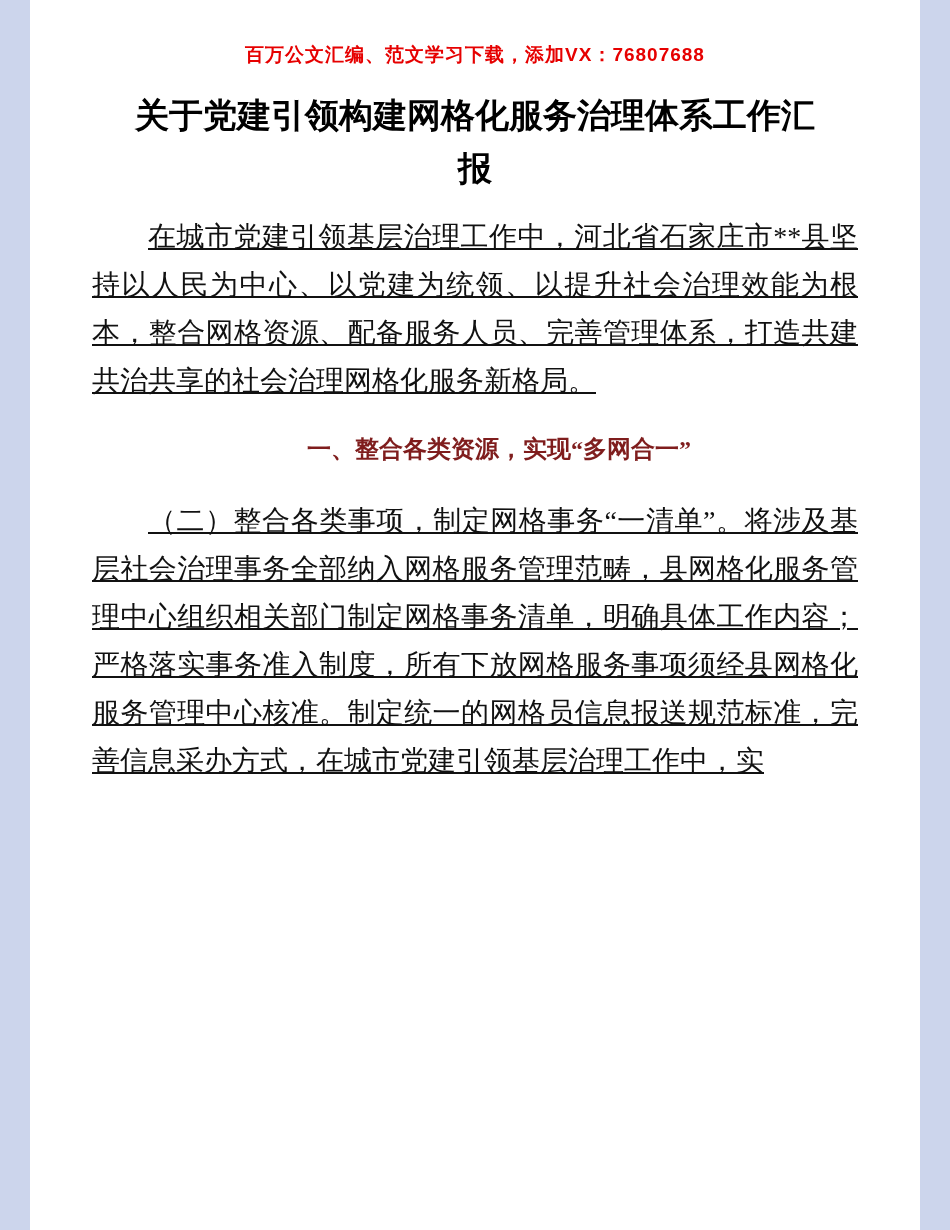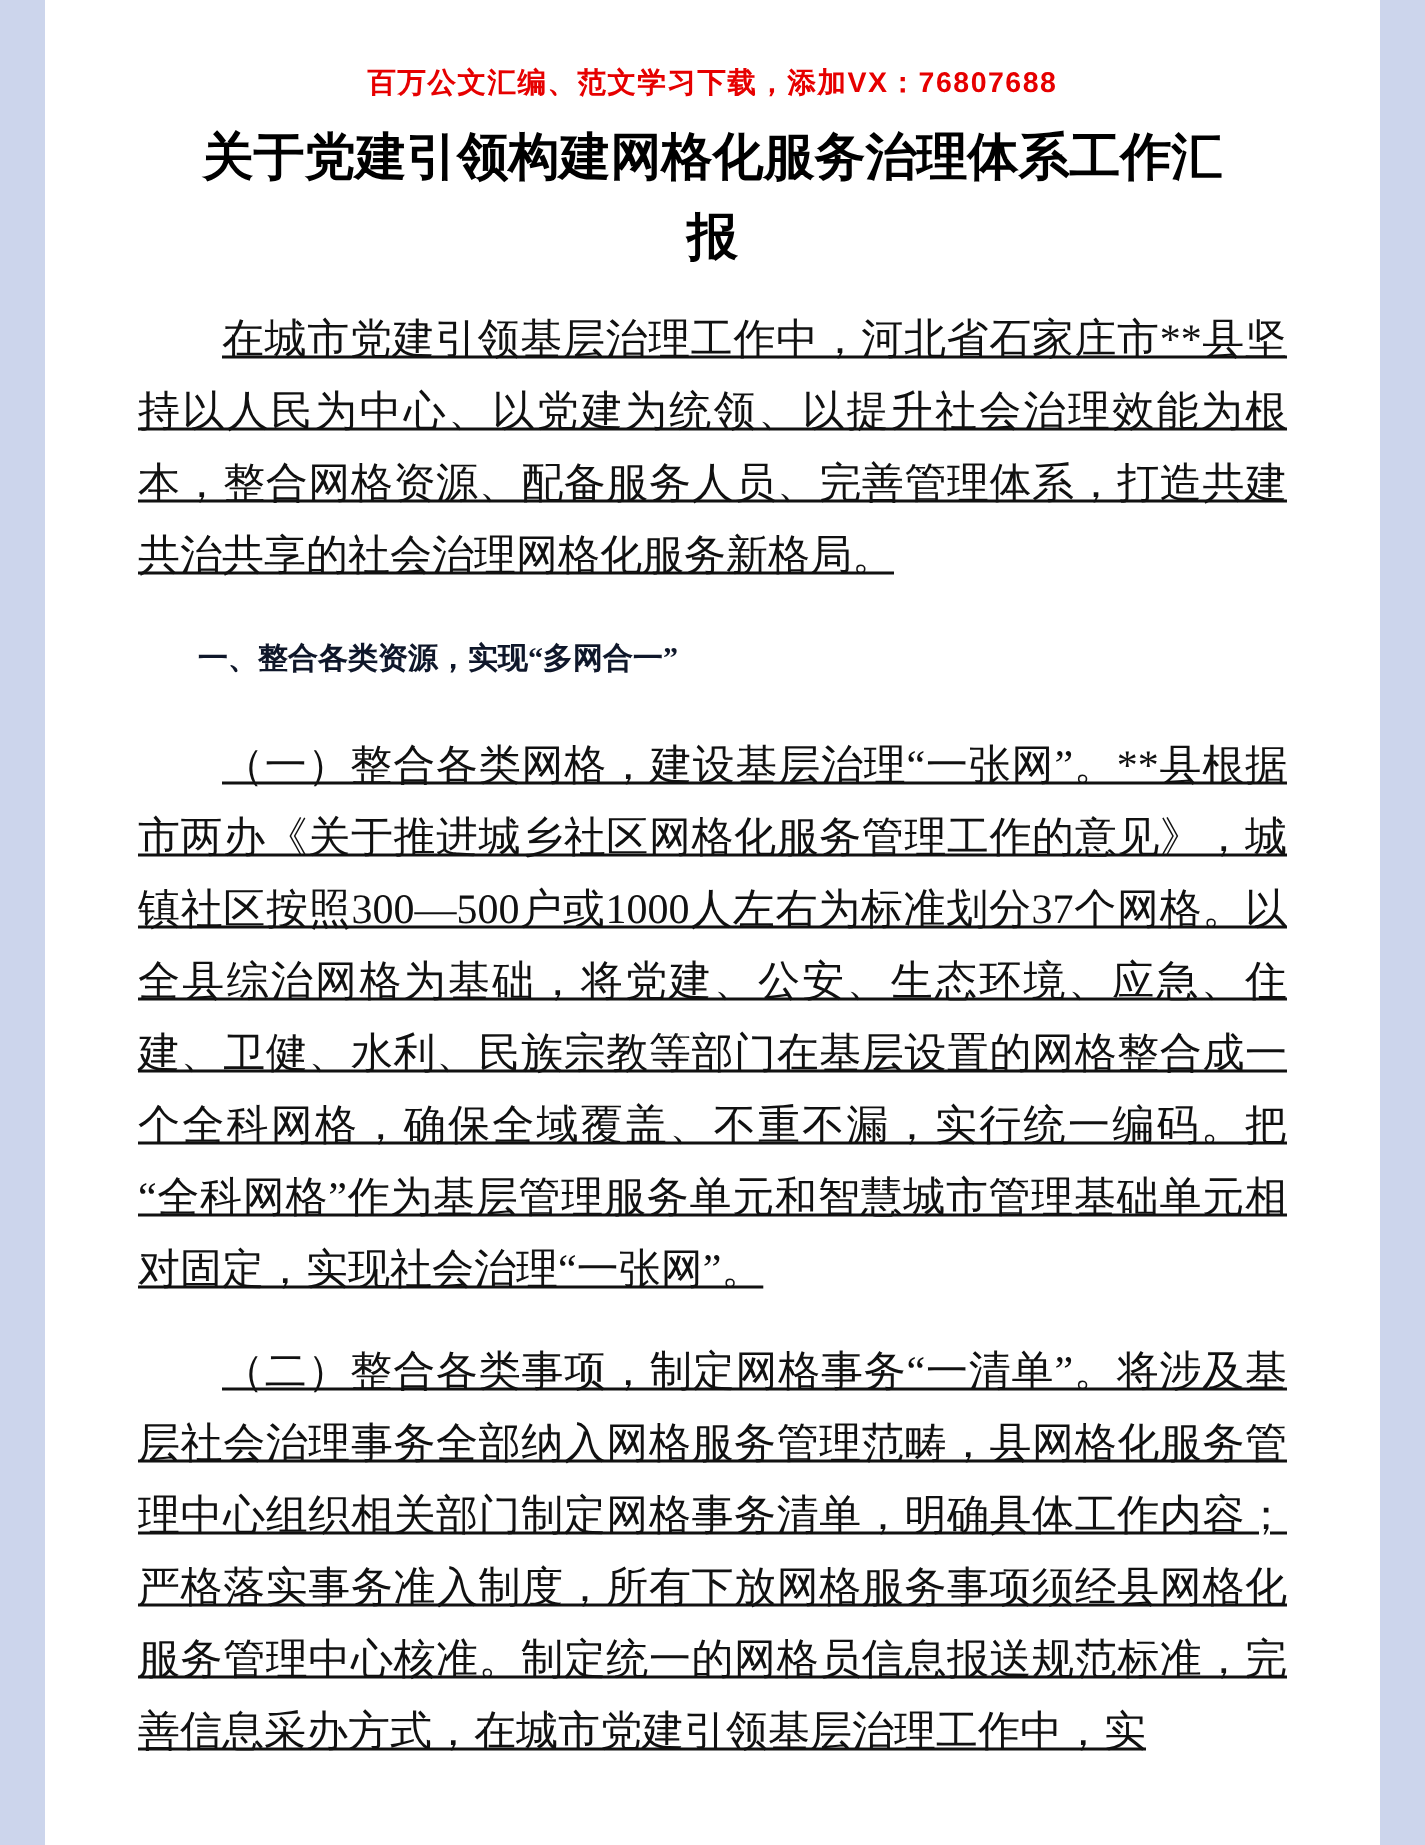--- a/index.html
+++ b/index.html
@@ -32,21 +32,21 @@
     background: var(--page);
     padding: 42px 62px 60px 62px;
   }
   .watermark {
     font-family: "Liberation Sans", "DejaVu Sans", sans-serif;
     font-size: 19px;
     font-weight: 600;
     color: var(--wm);
     text-align: center;
     letter-spacing: 1px;
-    margin: 0 0 12px 0;
+    margin: 0 0 22px 0;
   }
   h1.doc-title {
     font-size: 34px;
     font-weight: 700;
     line-height: 1.55;
     text-align: center;
     color: #000;
     max-width: 706px;
     margin: 10px auto 18px auto;
   }
@@ -54,40 +54,40 @@
     font-size: 28px;
     line-height: 48px;
     text-indent: 2em;
     text-align: justify;
     margin: 0 0 20px 0;
     color: var(--text);
     word-break: break-all;
     text-decoration: underline;
   }
   p.heading-para {
-    font-size: 20px;
+    font-size: 24px;
     line-height: 48px;
     text-indent: 2em;
     font-weight: 700;
     margin: 4px 0 24px 0;
-    color: #0f172a;
+    color: #7f1d1d;
+    text-align: center;
   }
 </style>
 </head>
 <body>
 
 <div class="viewer">
   <div class="page">
 
     <div class="watermark">百万公文汇编、范文学习下载，添加VX：76807688</div>
 
     <h1 class="doc-title">关于党建引领构建网格化服务治理体系工作汇报</h1>
 
     <p class="body-para">在城市党建引领基层治理工作中，河北省石家庄市**县坚持以人民为中心、以党建为统领、以提升社会治理效能为根本，整合网格资源、配备服务人员、完善管理体系，打造共建共治共享的社会治理网格化服务新格局。</p>
 
     <p class="heading-para">一、整合各类资源，实现“多网合一”</p>
 
-    <p class="body-para">（一）整合各类网格，建设基层治理“一张网”。**县根据市两办《关于推进城乡社区网格化服务管理工作的意见》，城镇社区按照300—500户或1000人左右为标准划分37个网格。以全县综治网格为基础，将党建、公安、生态环境、应急、住建、卫健、水利、民族宗教等部门在基层设置的网格整合成一个全科网格，确保全域覆盖、不重不漏，实行统一编码。把“全科网格”作为基层管理服务单元和智慧城市管理基础单元相对固定，实现社会治理“一张网”。</p>
 
     <p class="body-para">（二）整合各类事项，制定网格事务“一清单”。将涉及基层社会治理事务全部纳入网格服务管理范畴，县网格化服务管理中心组织相关部门制定网格事务清单，明确具体工作内容；严格落实事务准入制度，所有下放网格服务事项须经县网格化服务管理中心核准。制定统一的网格员信息报送规范标准，完善信息采办方式，在城市党建引领基层治理工作中，实</p>
 
   </div>
 </div>
 
 </body></html>

